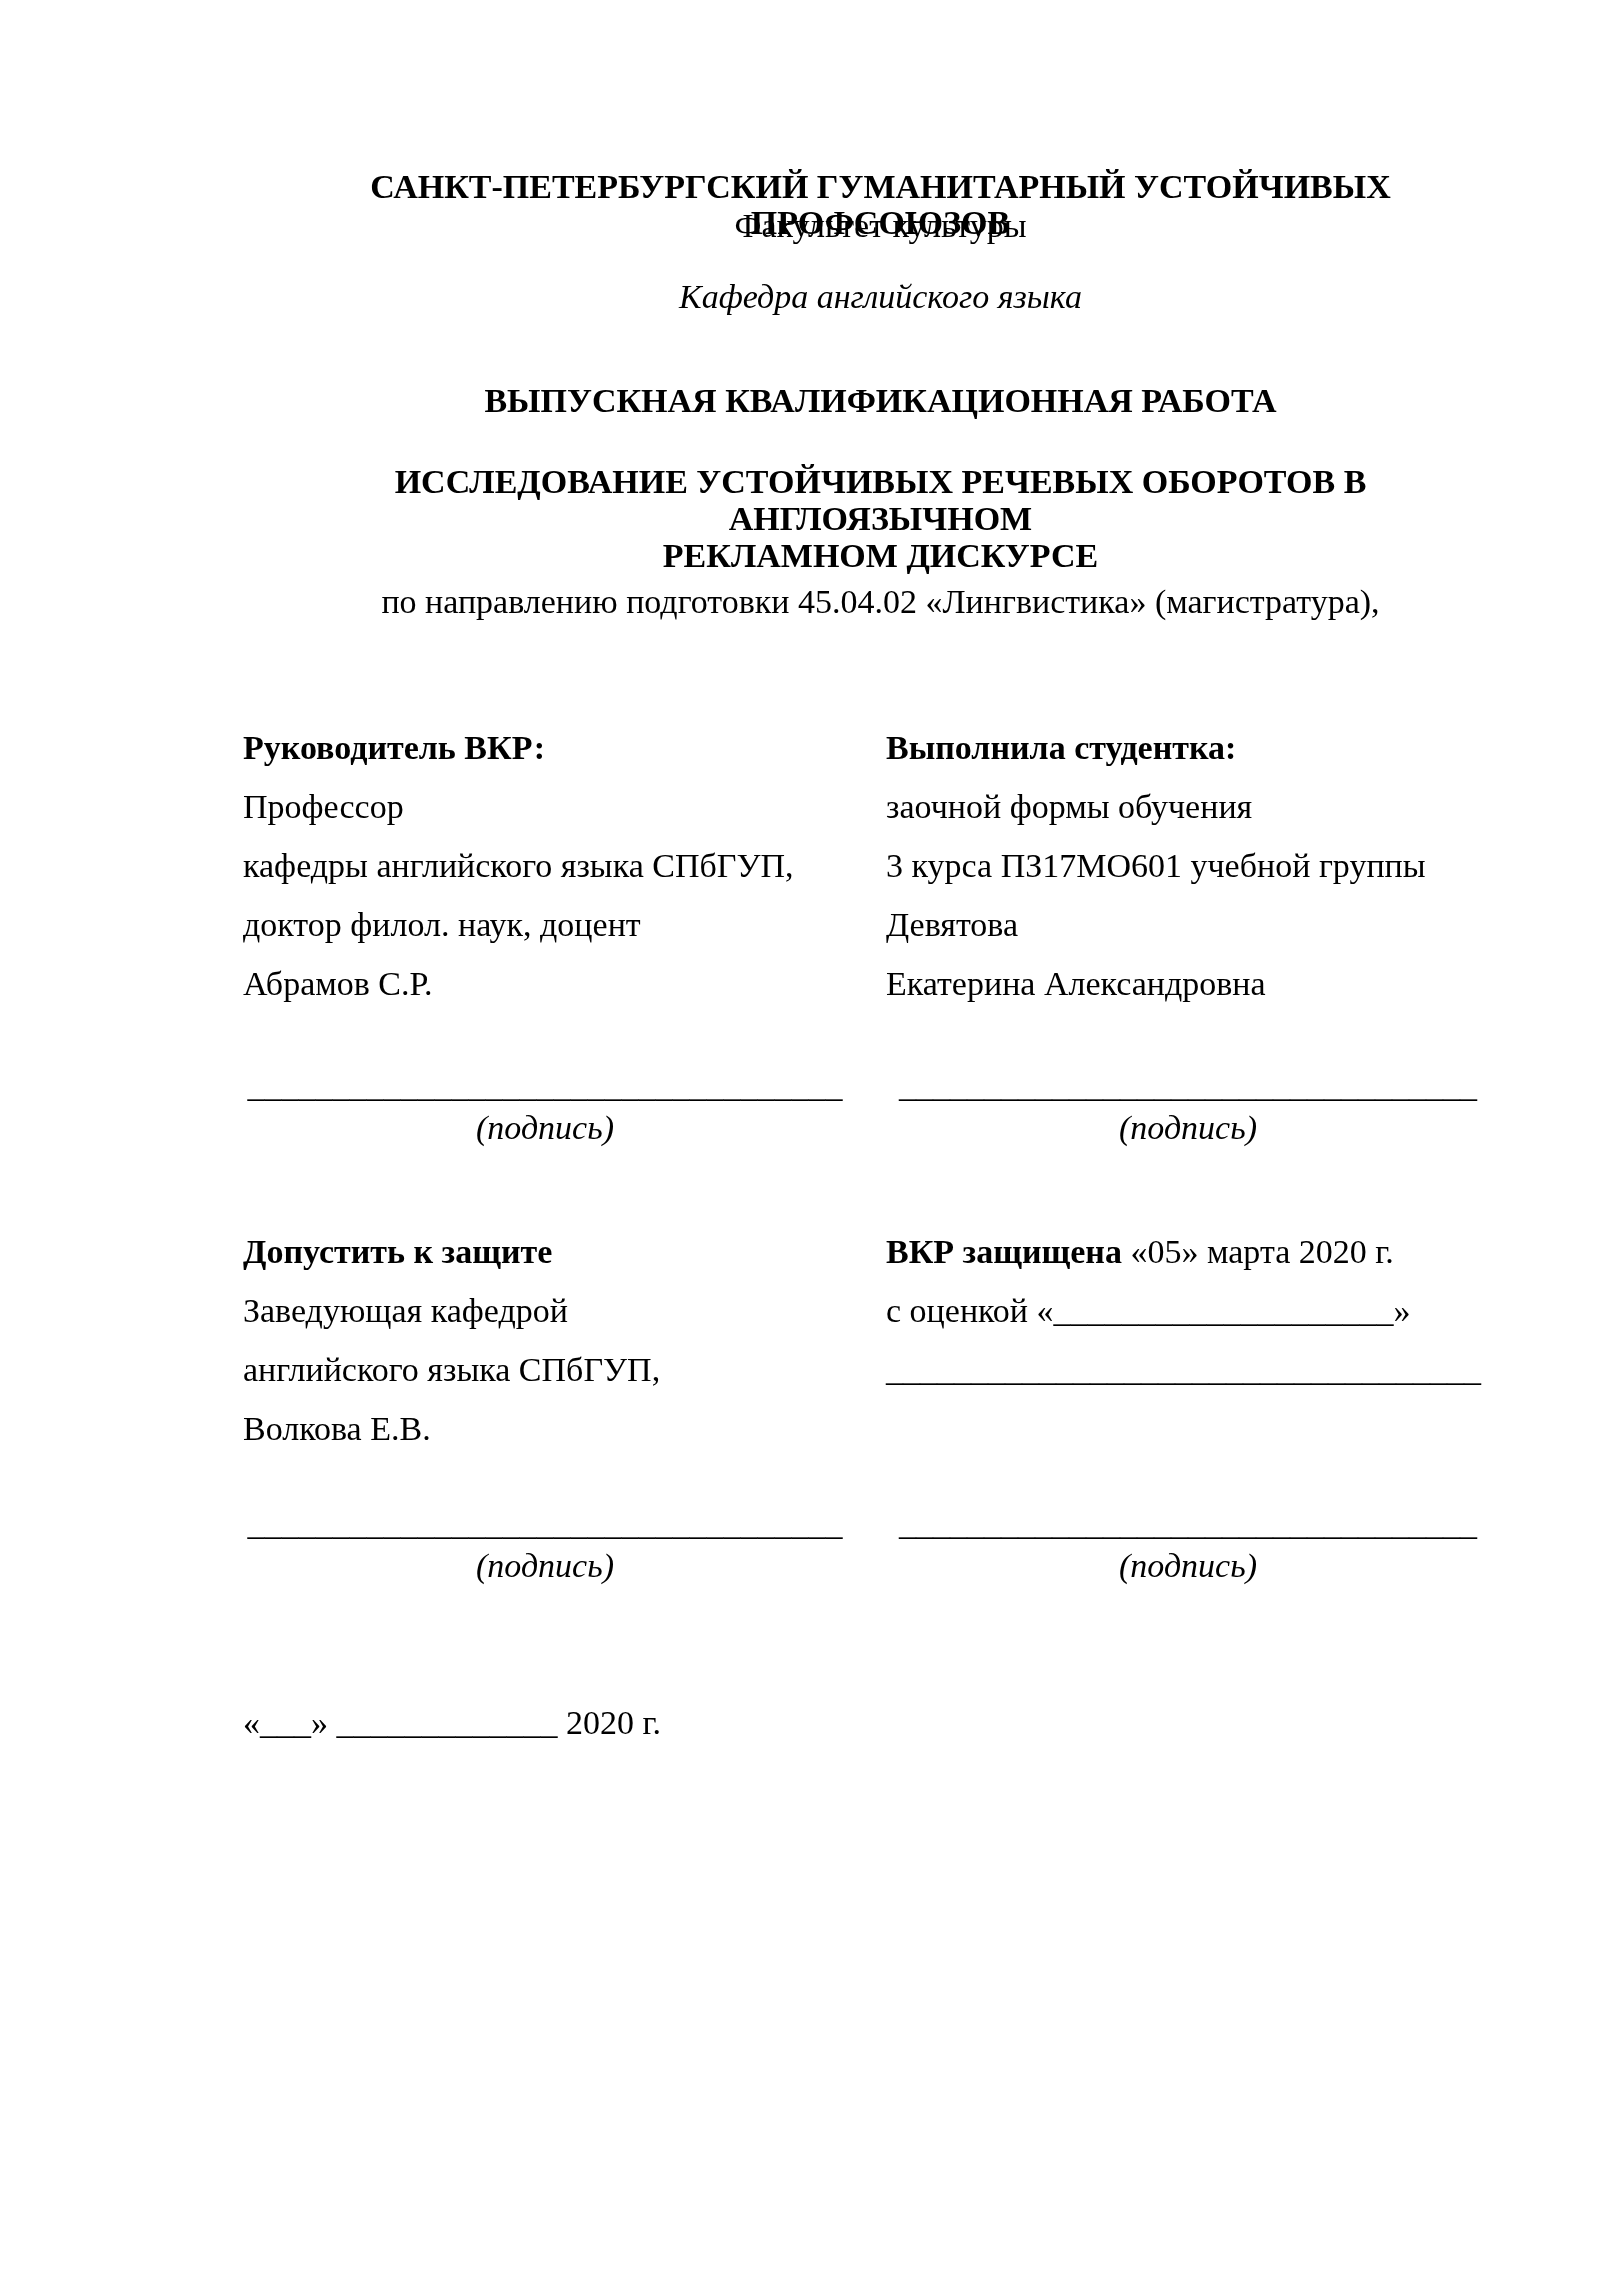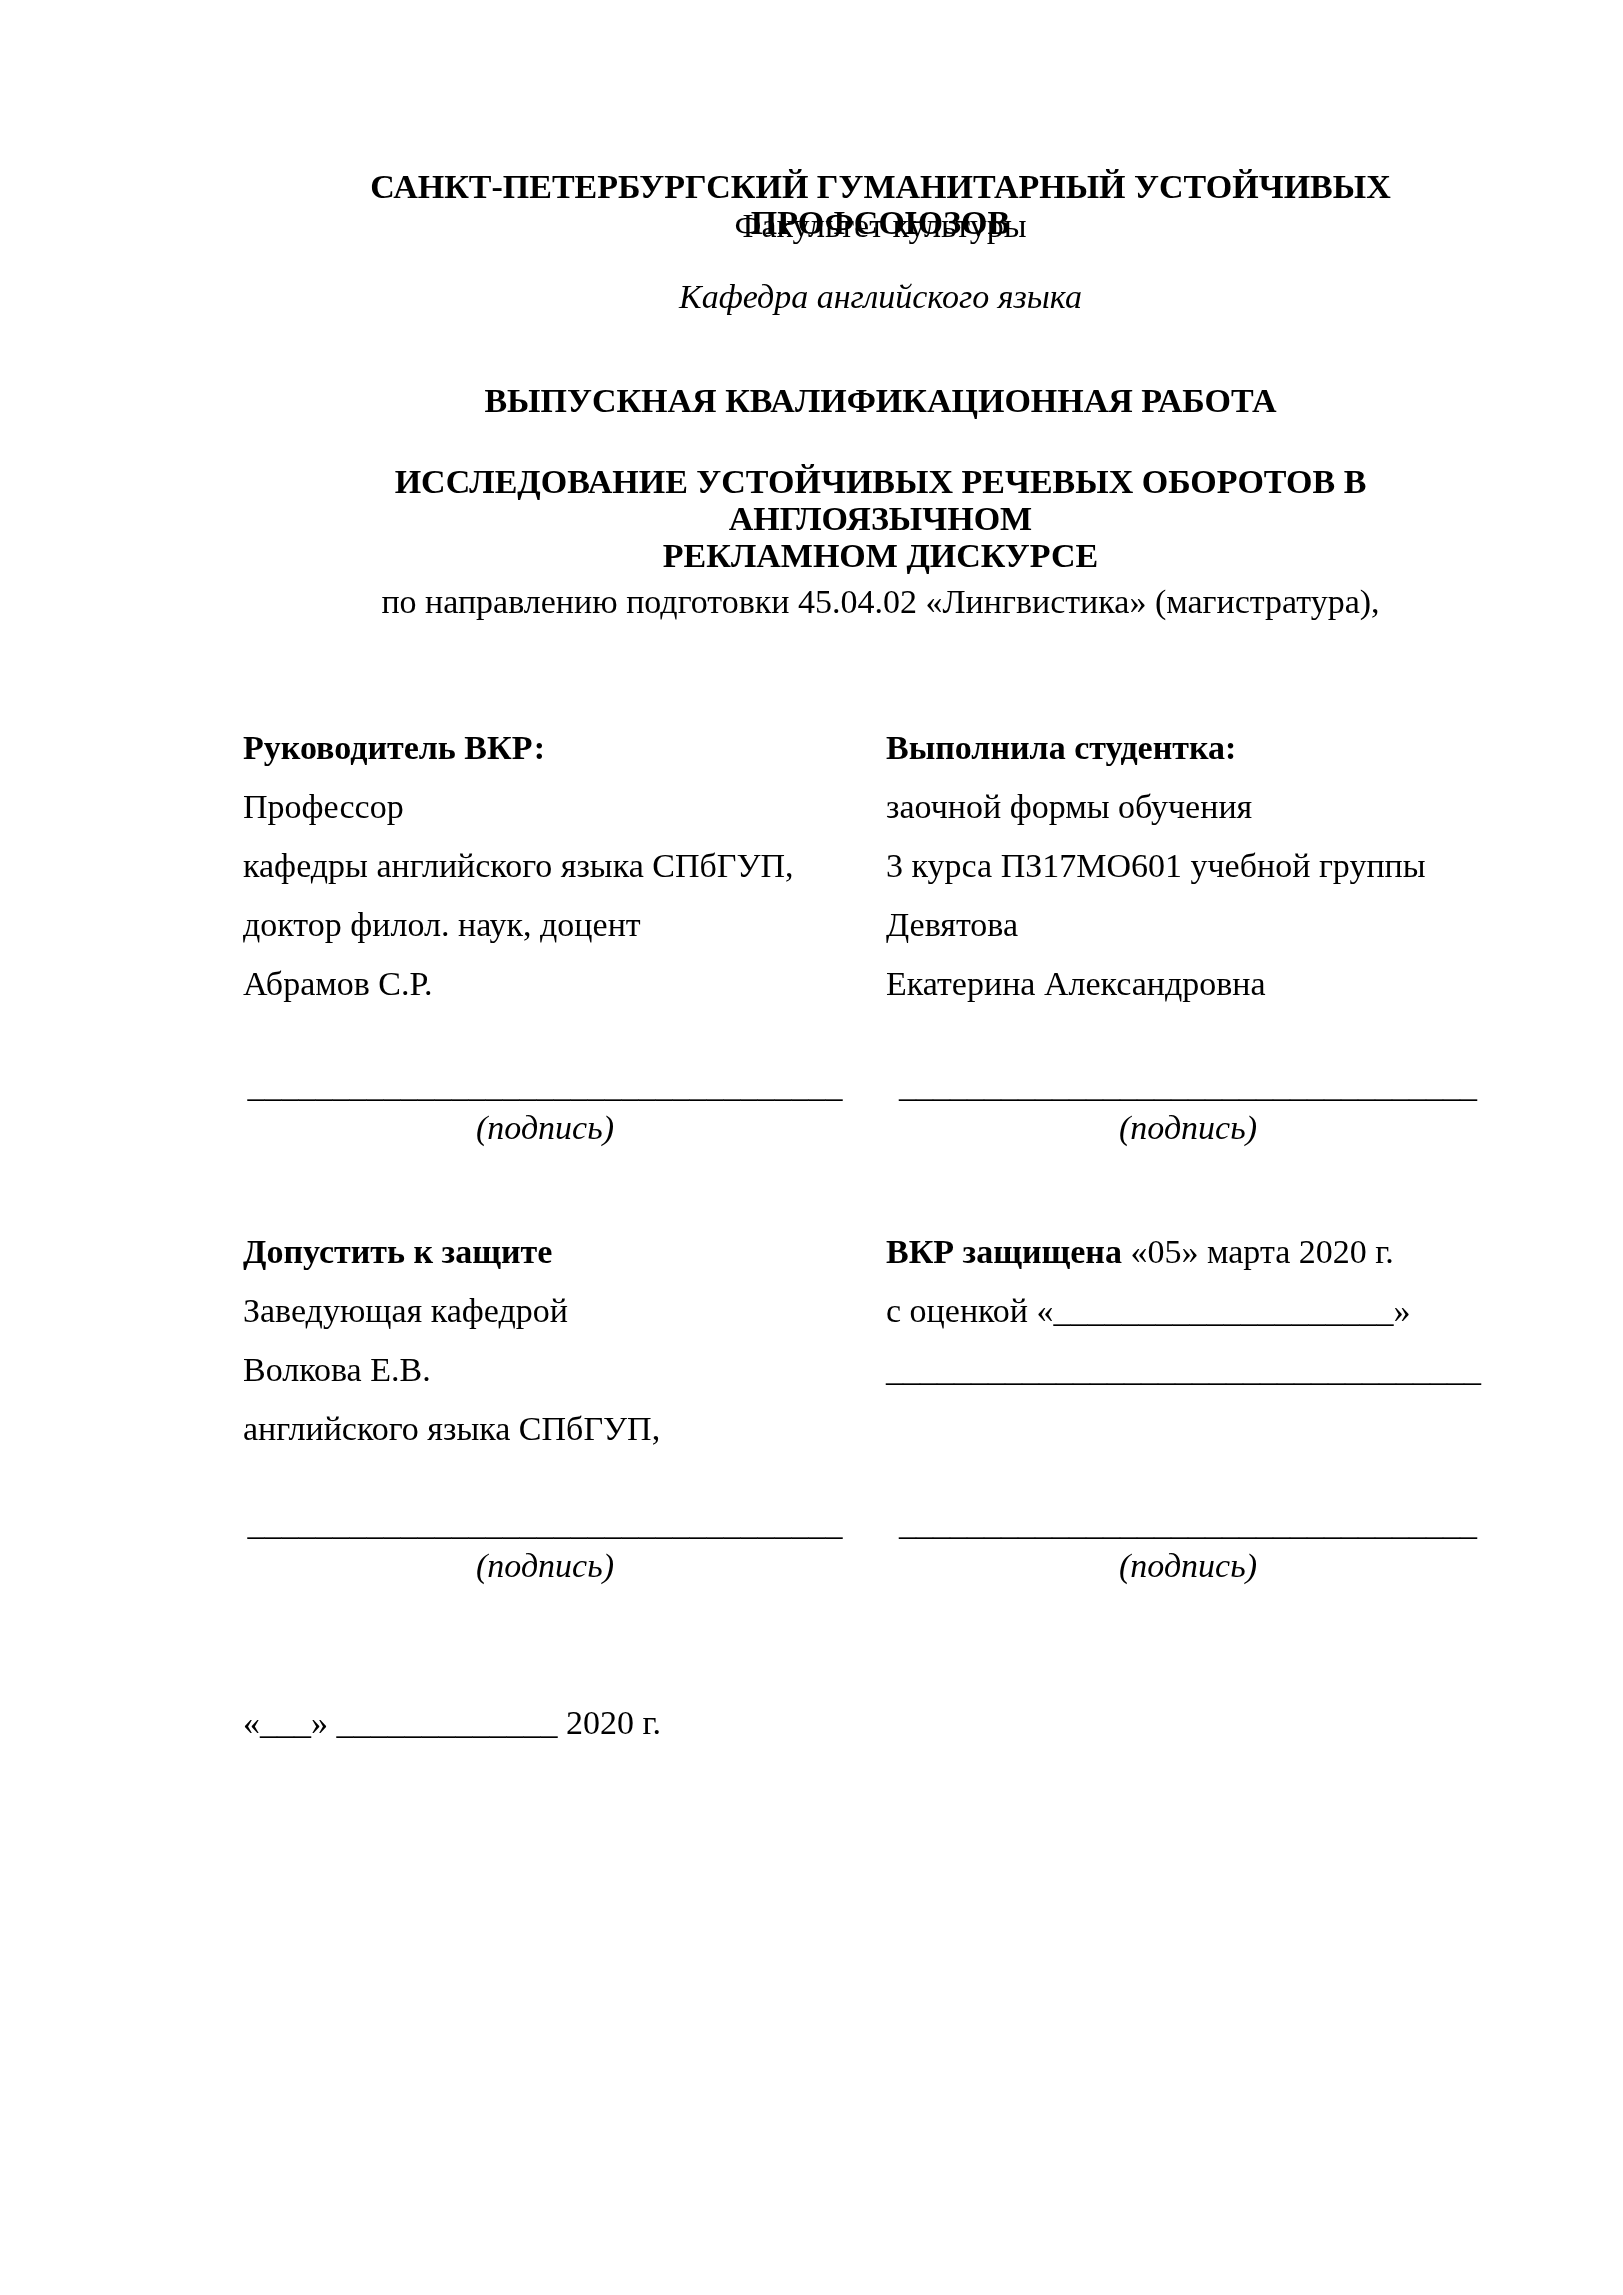--- a/index.html
+++ b/index.html
@@ -85,22 +85,22 @@
     <div class="sig-cell">
       <div class="sig-line">__________________________________</div>
       <div class="sig-cap">(подпись)</div>
     </div>
   </div>
 
   <div class="sec cols" id="cols2">
     <div class="col">
       <div class="row bold">Допустить к защите</div>
       <div class="row">Заведующая кафедрой</div>
+      <div class="row">английского языка СПбГУП,</div>
       <div class="row">Волкова Е.В.</div>
-      <div class="row">английского языка СПбГУП,</div>
     </div>
     <div class="col">
       <div class="row"><span class="bold">ВКР защищена</span><span> «05» марта 2020 г.</span></div>
       <div class="row">с оценкой «____________________»</div>
       <div class="row">___________________________________</div>
     </div>
   </div>
 
   <div class="sec cols" id="sig2">
     <div class="sig-cell">

